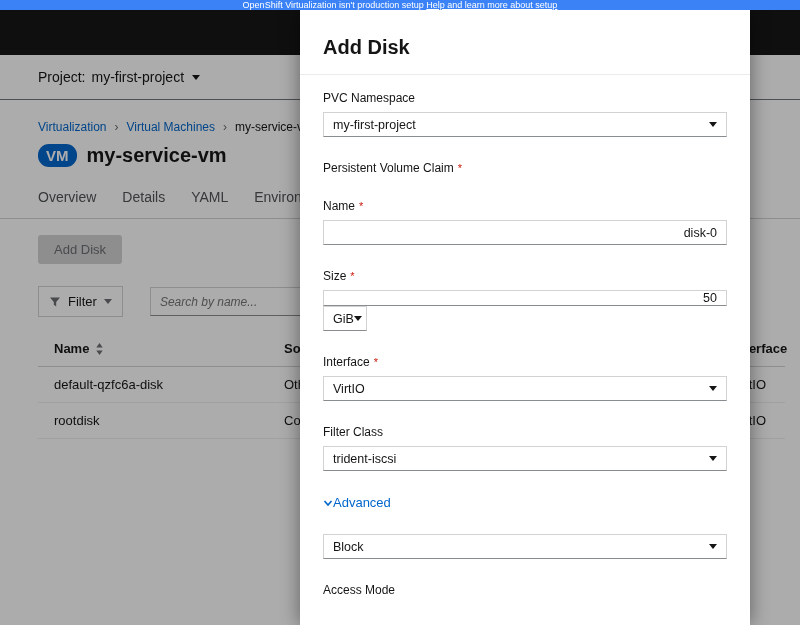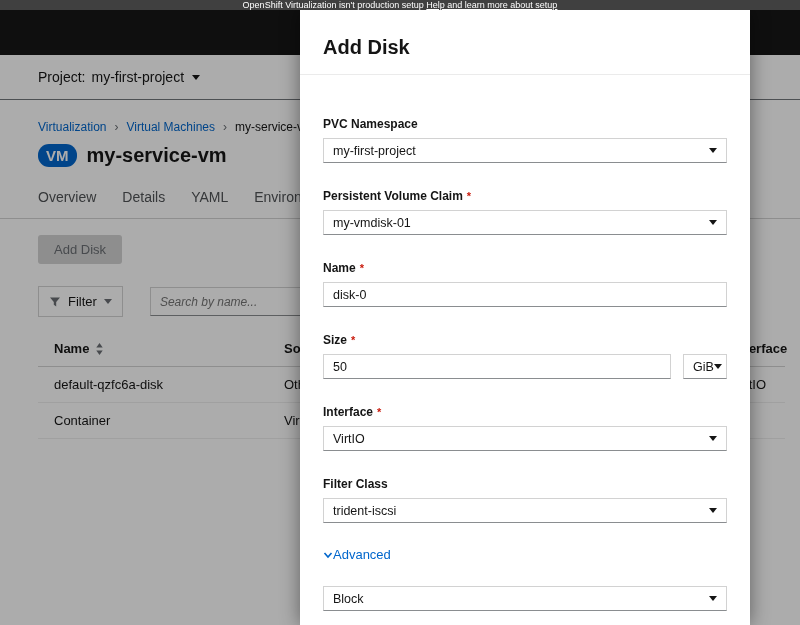--- a/index.html
+++ b/index.html
@@ -1,20 +1,20 @@
 <!DOCTYPE html>
 <html><head>
 <meta charset="utf-8">
 <style>
   * { margin:0; padding:0; box-sizing:border-box; }
   html,body { width:800px; height:625px; overflow:hidden; }
   body { position:relative; font-family:"Liberation Sans", sans-serif; background:#fff; color:#151515; }
 
   
-  .banner { position:absolute; top:0; left:0; width:800px; height:10px; background:#404040;
+  .banner { position:absolute; top:0; left:0; width:800px; height:10px; background:#3b82f6;
             color:#fff; font-size:9px; line-height:10px; text-align:center; white-space:nowrap;
             overflow:hidden; z-index:30; }
   .banner a { color:#fff; text-decoration:underline; cursor:pointer; }
 
   
   .masthead { position:absolute; top:10px; left:0; width:800px; height:45px; background:#151515; }
 
   
   .page { position:absolute; top:55px; left:0; width:800px; height:570px; background:#ffffff; }
   .project-bar { height:45px; background:#fff; border-bottom:1px solid #72767b;
@@ -49,29 +49,29 @@
 
   
   .overlay { position:absolute; top:10px; left:0; width:800px; height:615px;
              background:rgba(3,3,3,0.33); z-index:10; }
   .modal { position:absolute; top:10px; left:300px; width:450px; height:615px; background:#fff;
            z-index:20; box-shadow:0 0 18px rgba(0,0,0,0.45); }
   .modal-header { padding:26px 23px 15px; border-bottom:1px solid #ebebeb; }
   .modal-title { font-size:20px; font-weight:bold; color:#151515; }
   .modal-body { padding:16px 23px 0; }
   .form-group { margin-bottom:24px; }
-  .form-label { font-size:12px; font-weight:bold; color:#151515; margin-bottom:7px;
-                display:flex; align-items:baseline; gap:4px;margin-top:26px; }
+  .form-label { font-size:12px; font-weight:normal; color:#151515; margin-bottom:7px;
+                display:flex; align-items:baseline; gap:4px; }
   .req { color:#c9190b; font-size:11px; }
   .pf-select { height:25px; border:1px solid #d2d2d2; border-bottom-color:#8a8d90; background:#fff;
                display:flex; align-items:center; justify-content:space-between; padding:0 9px;
                font-size:12.5px; cursor:pointer; }
   .pf-input { width:100%; height:25px; border:1px solid #d2d2d2; border-bottom-color:#8a8d90;
-              padding:0 9px; font-size:12.5px; color:#151515; background:#fff; }
-  .size-row { display:flex; gap:12px; }
+              padding:0 9px; font-size:12.5px; color:#151515; background:#fff;text-align:right; }
+  .size-row { display:flex; gap:0;flex-direction:column; }
   .size-row .pf-input { flex:1; }
   .unit-select { width:44px; flex:none; }
   .advanced-toggle { margin:20px 0 24px; display:flex; align-items:center; 
                      color:#0066cc; font-size:13px; cursor:pointer; }
 </style>
 </head>
 <body>
 
 <div class="banner">
   <span>OpenShift Virtualization isn't production setup </span>
@@ -135,20 +135,21 @@
       <span class="cell">Source</span>
       <span class="cell">Interface</span>
     </div>
     <div class="tbl-body">
       <div class="tbl-row">
         <span class="cell">default-qzfc6a-disk</span>
         <span class="cell">Other</span>
         <span class="cell">VirtIO</span>
       </div>
       <div class="tbl-row">
+        <span class="cell">rootdisk</span>
         <span class="cell">Container</span>
         <span class="cell">VirtIO</span>
       </div>
     </div>
   </div>
 </div>
 
 <div class="overlay"></div>
 
 <div class="modal">
@@ -164,24 +165,20 @@
       <div class="pf-select">
         <span>my-first-project</span>
         <span class="caret"></span>
       </div>
     </div>
 
     <div class="form-group">
       <div class="form-label">
         <span>Persistent Volume Claim</span>
         <span class="req">*</span>
-      </div>
-      <div class="pf-select">
-        <span>my-vmdisk-01</span>
-        <span class="caret"></span>
       </div>
     </div>
 
     <div class="form-group">
       <div class="form-label">
         <span>Name</span>
         <span class="req">*</span>
       </div>
       <input class="pf-input" value="disk-0" style="">
     </div>

